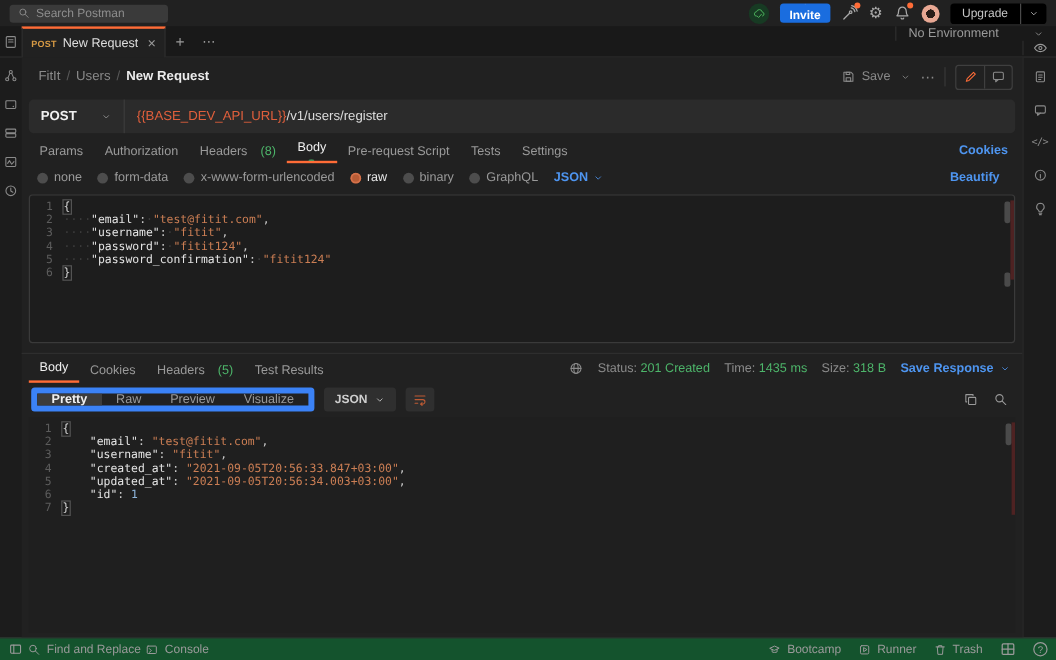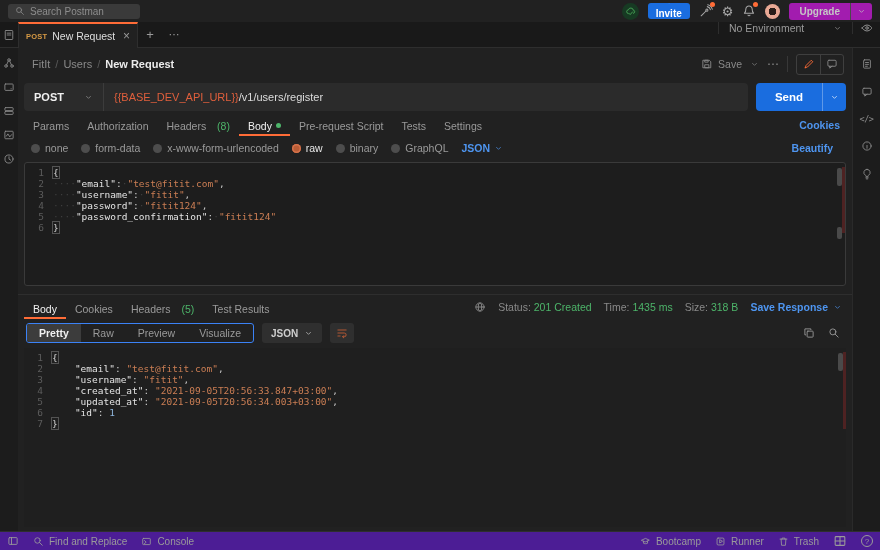--- a/index.html
+++ b/index.html
@@ -22,33 +22,33 @@
   .search-box .ic { width:10px; height:10px; }
   .nav-right { display:flex; align-items:center; flex:1; justify-content:flex-end; gap:9px; }
   .sync-badge { width:17px; height:17px; border-radius:50%; background:#173a23; color:#4cb05c; display:flex; align-items:center; justify-content:center; }
   .sync-badge .ic { width:11px; height:11px; }
   .invite-btn { background:var(--button-blue,#1a6ddf); color:#fff; height:16px; border-radius:3px; padding:0 8px; display:flex; align-items:center; gap:4px; font-size:10px; font-weight:700;flex-direction:column; }
   .invite-btn .ic { width:10px; height:10px; }
   .icon-wrap { position:relative; color:#a8a8a8; }
   .dot { position:absolute; top:-2px; right:-2px; width:5px; height:5px; border-radius:50%; background:var(--accent-orange,#ff6c37); }
   .gear-glyph { font-size:13px; line-height:13px; color:#a8a8a8; }
   .avatar { width:15px; height:15px; border-radius:50%; background:radial-gradient(circle, #2a1d19 34%, #e8a894 35%, #e8a894 100%); }
-  .upgrade-btn { height:17px; background:#a21caf; border-radius:3px; display:flex; align-items:center; color:#c6c6c6; font-size:10px; font-weight:700; }
+  .upgrade-btn { height:17px; background:#000000; border-radius:3px; display:flex; align-items:center; color:#c6c6c6; font-size:10px; font-weight:400; }
   .upgrade-btn .lbl { padding:0 10px; }
   .upgrade-btn .chv { padding:0 6px; border-left:1px solid #4a4a4a; height:100%; display:flex; align-items:center; }
 
   
   .tabstrip { height:26px; background:#191919; display:flex; align-items:stretch; border-bottom:1px solid #2e2e2e; }
   .rail-cell { width:18px; display:flex; align-items:center; justify-content:center; color:#8a8a8a; }
   .req-tab { width:120px; background:#212121; border-top:2px solid var(--accent-orange,#ff6c37); border-left:1px solid #2e2e2e; border-right:1px solid #2e2e2e; margin-bottom:-1px; display:flex; align-items:center; gap:5px; padding:0 7px; }
   .tab-method { color:#d89b45; font-size:7.5px; font-weight:700; letter-spacing:.2px; }
   .tab-title { color:#dedede; font-size:10.5px; white-space:nowrap; overflow:hidden; }
   .tab-close { margin-left:auto; color:#9a9a9a; font-size:12px; line-height:10px; }
   .tab-btn { width:24px; display:flex; align-items:center; justify-content:center; color:#9a9a9a; font-size:13px; }
-  .env-area { margin-left:auto; display:flex; align-items:flex-start; }
+  .env-area { margin-left:auto; display:flex; align-items:flex-end;flex-direction:column; }
   .env-selector { width:134px; border-left:1px solid #2e2e2e; display:flex; align-items:center; padding:0 10px; gap:6px; color:#9a9a9a; font-size:10.5px; }
   .env-selector .ch { margin-left:auto; }
   .eye-cell { width:28px; border-left:1px solid #2e2e2e; display:flex; align-items:center; justify-content:center; color:#9a9a9a; }
 
   
   .workspace { display:flex; height:483px; }
   .left-rail { width:18px; display:flex; flex-direction:column; align-items:center; padding-top:9px; gap:12px; color:#8a8a8a; }
   .right-rail { width:28px; border-left:1px solid #2a2a2a; display:flex; flex-direction:column; align-items:center; padding-top:10px; gap:16px; color:#8a8a8a; }
   .main { flex:1; display:flex; flex-direction:column; background:#212121; min-width:0; }
 
@@ -70,21 +70,21 @@
   .method-select .ch { color:#9a9a9a; }
   .url-text { padding:0 10px; white-space:nowrap; overflow:hidden; }
   .url-var { color:var(--variable-red,#e05f3c); }
   .url-path { color:#dcdcdc; }
   .send-btn { width:90px; height:28px; background:var(--button-blue,#1a6ddf); border-radius:4px; display:flex; align-items:stretch; color:#fff; }
   .send-btn .lbl { flex:1; display:flex; align-items:center; justify-content:center; font-weight:700; font-size:11.5px; }
   .send-btn .chv { width:24px; border-left:1px solid rgba(255,255,255,.3); display:flex; align-items:center; justify-content:center; }
 
   .req-tabs-row { height:22px; display:flex; align-items:flex-start; padding:0 6px; }
   .rtab { padding:3px 9px 0 9px; height:22px; color:#9a9a9a; font-size:10.5px; display:flex; align-items:center; gap:4px; border-bottom:2px solid transparent; }
-  .rtab.active { color:#f0f0f0; border-bottom-color:var(--accent-orange,#ff6c37); }
+  .rtab.active { color:#f0f0f0; border-bottom-color:var(--accent-orange,#ff6c37);flex-direction:column; }
   .count-green { color:var(--success-green,#4db56a); }
   .green-dot { width:5px; height:5px; border-radius:50%; background:var(--success-green,#4db56a); }
   .cookies-link { margin-left:auto; align-self:center; color:var(--link-blue,#4e95f0); font-weight:700; font-size:10.5px; padding-right:6px; }
 
   .mode-row { height:24px; display:flex; align-items:center; gap:13px; padding:0 13px; color:#9a9a9a; font-size:10.5px; }
   .mode { display:flex; align-items:center; gap:5px; }
   .radio { width:9px; height:9px; border-radius:50%; background:#4d4d4d; }
   .mode.selected .radio { background:#b85c36; box-shadow:inset 0 0 0 1.5px #d4714a; }
   .mode.selected .mode-label { color:#e8e8e8; }
   .lang-select { display:flex; align-items:center; gap:4px; color:var(--link-blue,#4e95f0); font-weight:700; }
@@ -110,29 +110,29 @@
   .resp-editor .ruler { height:77px; }
 
   
   .resp-section { height:237px; display:flex; flex-direction:column; border-top:1px solid #2e2e2e; }
   .resp-tabs-row { height:24px; display:flex; align-items:flex-end; padding:0 6px; }
   .resp-tabs-row .rtab { height:24px; padding-top:5px; }
   .resp-meta { margin-left:auto; display:flex; align-items:center; gap:12px; align-self:center; font-size:10.5px; color:#8a8a8a; padding-right:4px; }
   .meta-pair .val { color:var(--success-green,#4db56a); }
   .save-resp { display:flex; align-items:center; gap:5px; color:var(--link-blue,#4e95f0); font-weight:700; }
   .resp-view-row { height:28px; display:flex; align-items:center; gap:8px; padding:0 8px; }
-  .seg-group { display:flex; height:20px; border:1px solid #3b82f6; border-radius:3px; overflow:hidden; }
+  .seg-group { display:flex; height:20px; border:5px solid #3b82f6; border-radius:3px; overflow:hidden; }
   .seg { padding:0 12px; display:flex; align-items:center; color:#9a9a9a; font-size:10.5px; }
   .seg.active { background:#3c3c3c; color:#f0f0f0; font-weight:600; }
   .lang-box { height:20px; background:#2f2f2f; border-radius:3px; display:flex; align-items:center; gap:6px; padding:0 9px; color:#cfcfcf; font-weight:700; font-size:10px; }
   .wrap-btn { width:24px; height:20px; background:#2f2f2f; border-radius:3px; display:flex; align-items:center; justify-content:center; color:#bf5b34; }
   .resp-tools { margin-left:auto; display:flex; align-items:center; gap:13px; color:#9a9a9a; padding-right:4px; }
 
   
-  .statusbar { height:19px; background:#4c1d95; border-top:1px solid #2e2e2e; display:flex; align-items:center; padding:0 7px; gap:14px; color:#9a9a9a; font-size:10px; }
+  .statusbar { height:19px; background:#14532d; border-top:1px solid #2e2e2e; display:flex; align-items:center; padding:0 7px; gap:4px; color:#9a9a9a; font-size:10px; }
   .sb-item { display:flex; align-items:center; gap:5px; }
   .sb-item .ic { width:11px; height:11px; }
   .sb-right { margin-left:auto; display:flex; align-items:center; gap:14px; }
   .help-circle { width:12px; height:12px; border:1px solid #9a9a9a; border-radius:50%; display:flex; align-items:center; justify-content:center; font-size:8px; color:#9a9a9a; }
   .code-glyph { font-family:"DejaVu Sans Mono",monospace; font-size:8.5px; letter-spacing:-0.5px; }
 </style>
 </head>
 <body>
 
 <header class="topnav">
@@ -288,28 +288,20 @@
         <div class="method-select">
           <span>POST</span>
           <svg class="ch" viewBox="0 0 16 16">
               <polyline points="4.5 6 8 9.5 11.5 6"></polyline>
             </svg>
         </div>
         <div class="url-text">
           <span class="url-var">{{BASE_DEV_API_URL}}</span><span class="url-path">/v1/users/register</span>
         </div>
       </div>
-      <div class="send-btn">
-        <span class="lbl">Send</span>
-        <span class="chv">
-            <svg class="ch" viewBox="0 0 16 16">
-              <polyline points="4.5 6 8 9.5 11.5 6"></polyline>
-            </svg>
-          </span>
-      </div>
     </div>
 
     <div class="req-tabs-row">
       <div class="rtab">
           <span>Params</span>
         </div>
       <div class="rtab">
           <span>Authorization</span>
         </div>
       <div class="rtab"><span>Headers</span>&nbsp;<span class="count-green">(8)</span></div>

